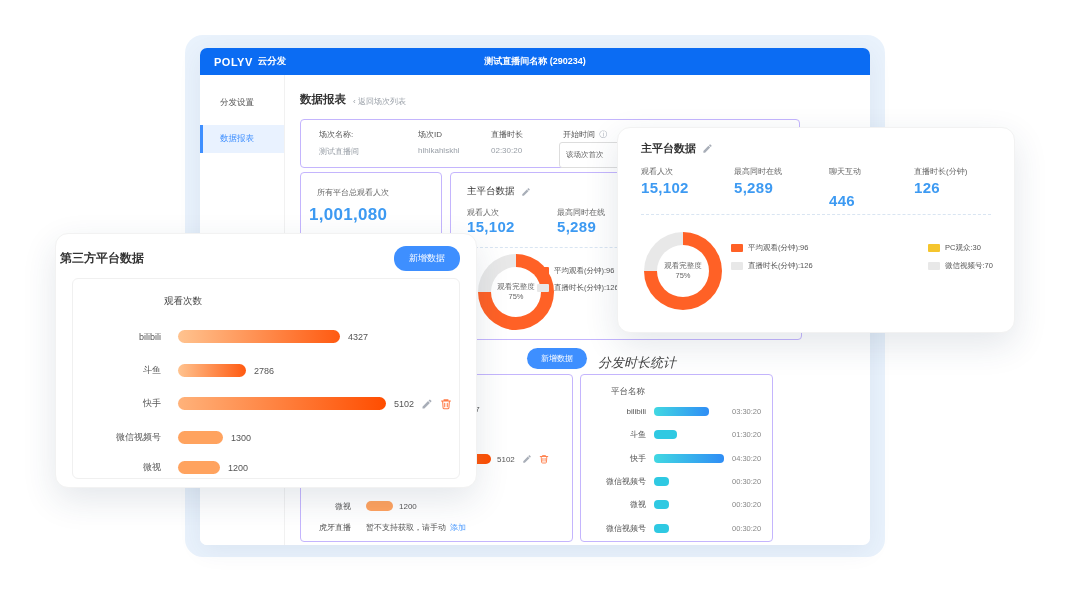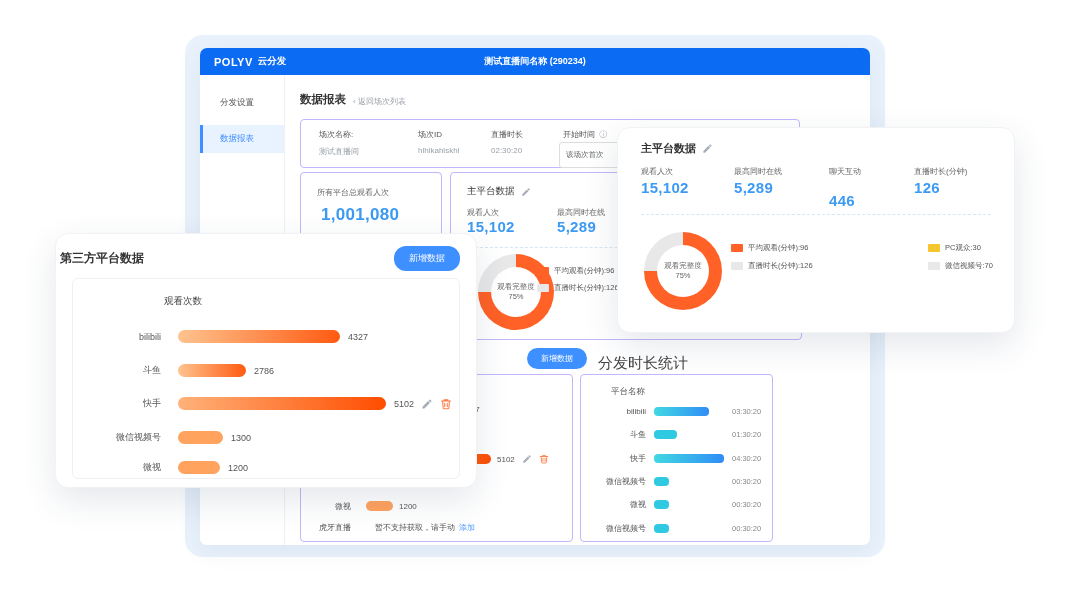--- a/index.html
+++ b/index.html
@@ -48,21 +48,21 @@
   .donut { position:absolute; border-radius:50%; }
   .donut .hole { position:absolute; left:13px; top:13px; right:13px; bottom:13px; background:#fff;
     border-radius:50%; display:flex; flex-direction:column; align-items:center; justify-content:center; }
   .donut .hole span { font-size:7.5px; color:#666; line-height:1.35; white-space:nowrap; }
   .legend-item { position:absolute; display:flex; align-items:center; font-size:7.5px; color:#555; white-space:nowrap;margin-top:7px; }
   .legend-sq { width:12px; height:8px; border-radius:1px; margin-right:5px; flex:0 0 auto; }
 
   .pill-btn { position:absolute; background:#3e8fff; color:#fff; border:none; border-radius:12px;
     font-size:8px; display:flex; align-items:center; justify-content:center; cursor:pointer;
     font-family:inherit; }
-  .tab-label { position:absolute; font-size:15px; color:#444; cursor:pointer; }
+  .tab-label { position:absolute; font-size:13px; color:#444; cursor:pointer;font-style:italic; }
 
   
   .brow { position:absolute; left:0; right:0; height:14px; display:flex; align-items:center; }
   .brow .lbl { width:50px; text-align:right; font-size:8px; color:#555; flex:0 0 auto; }
   .brow .bar { height:10px; border-radius:5px; margin-left:15px; flex:0 0 auto; }
   .brow .val { margin-left:6px; font-size:8px; color:#555; }
   .drow .bar-wrap { width:78px; margin-left:8px; flex:0 0 auto; }
   .drow .bar { height:9px; border-radius:4px; margin-left:0; }
   .drow .lbl { width:65px; }
   .drow .time { font-size:7.5px; color:#888; margin-left:0; }
@@ -119,21 +119,21 @@
     </div>
     <div class="info-col" style="left:262px">
       <span class="info-lbl"><span>开始时间</span>
         <span class="info-icon">ⓘ</span></span>
     </div>
     <div class="mini-select">该场次首次</div>
   </div>
 
   <div class="card" style="left:100px;top:124px;width:142px;height:78px">
     <div class="abs stat-lbl" style="left:16px;top:14px">所有平台总观看人次</div>
-    <div class="abs stat-val big-val" style="left:20px;top:32px">1,001,080</div>
+    <div class="abs stat-val big-val" style="left:8px;top:32px">1,001,080</div>
   </div>
 
   <div class="card" style="left:250px;top:124px;width:352px;height:168px">
     <div class="abs" style="left:16px;top:12px;font-size:9.5px;color:#333;display:flex;align-items:center">
       <span>主平台数据</span>
       <span class="edit-ic">
         <svg width="10" height="10" viewBox="0 0 24 24">
             <path d="M3 17.25V21h3.75L17.8 9.94l-3.75-3.75L3 17.25zM20.7 7.04a1 1 0 0 0 0-1.41l-2.34-2.34a1 1 0 0 0-1.41 0l-1.83 1.83 3.75 3.75 1.83-1.83z" fill="#a8aeb8"></path>
           </svg>
       </span>
@@ -198,21 +198,21 @@
       <span class="bar" style="width: 32px; background: rgb(255, 163, 95);"></span>
       <span class="val">1300</span>
     </div>
     <div class="brow" style="top:124px">
       <span class="lbl">微视</span>
       <span class="bar" style="width: 27px; background: rgb(255, 163, 95);"></span>
       <span class="val">1200</span>
     </div>
     <div class="note-row" style="top:147px;left:18px">
       <span>虎牙直播</span>
-      <span style="margin-left:24px">暂不支持获取，请手动</span>
+      <span style="margin-left:15px">暂不支持获取，请手动</span>
       <span class="link-blue">添加</span>
     </div>
   </div>
 
   <div class="card" style="left:380px;top:326px;width:193px;height:168px">
     <div class="panel-header" style="left:30px;top:11px">平台名称</div>
     <div class="brow drow" style="top:29px">
       <span class="lbl">bilibili</span>
       <span class="bar-wrap">
           <span class="bar" style="display: block; width: 55px; background: linear-gradient(90deg, rgb(65, 216, 226), rgb(47, 141, 245));"></span>

